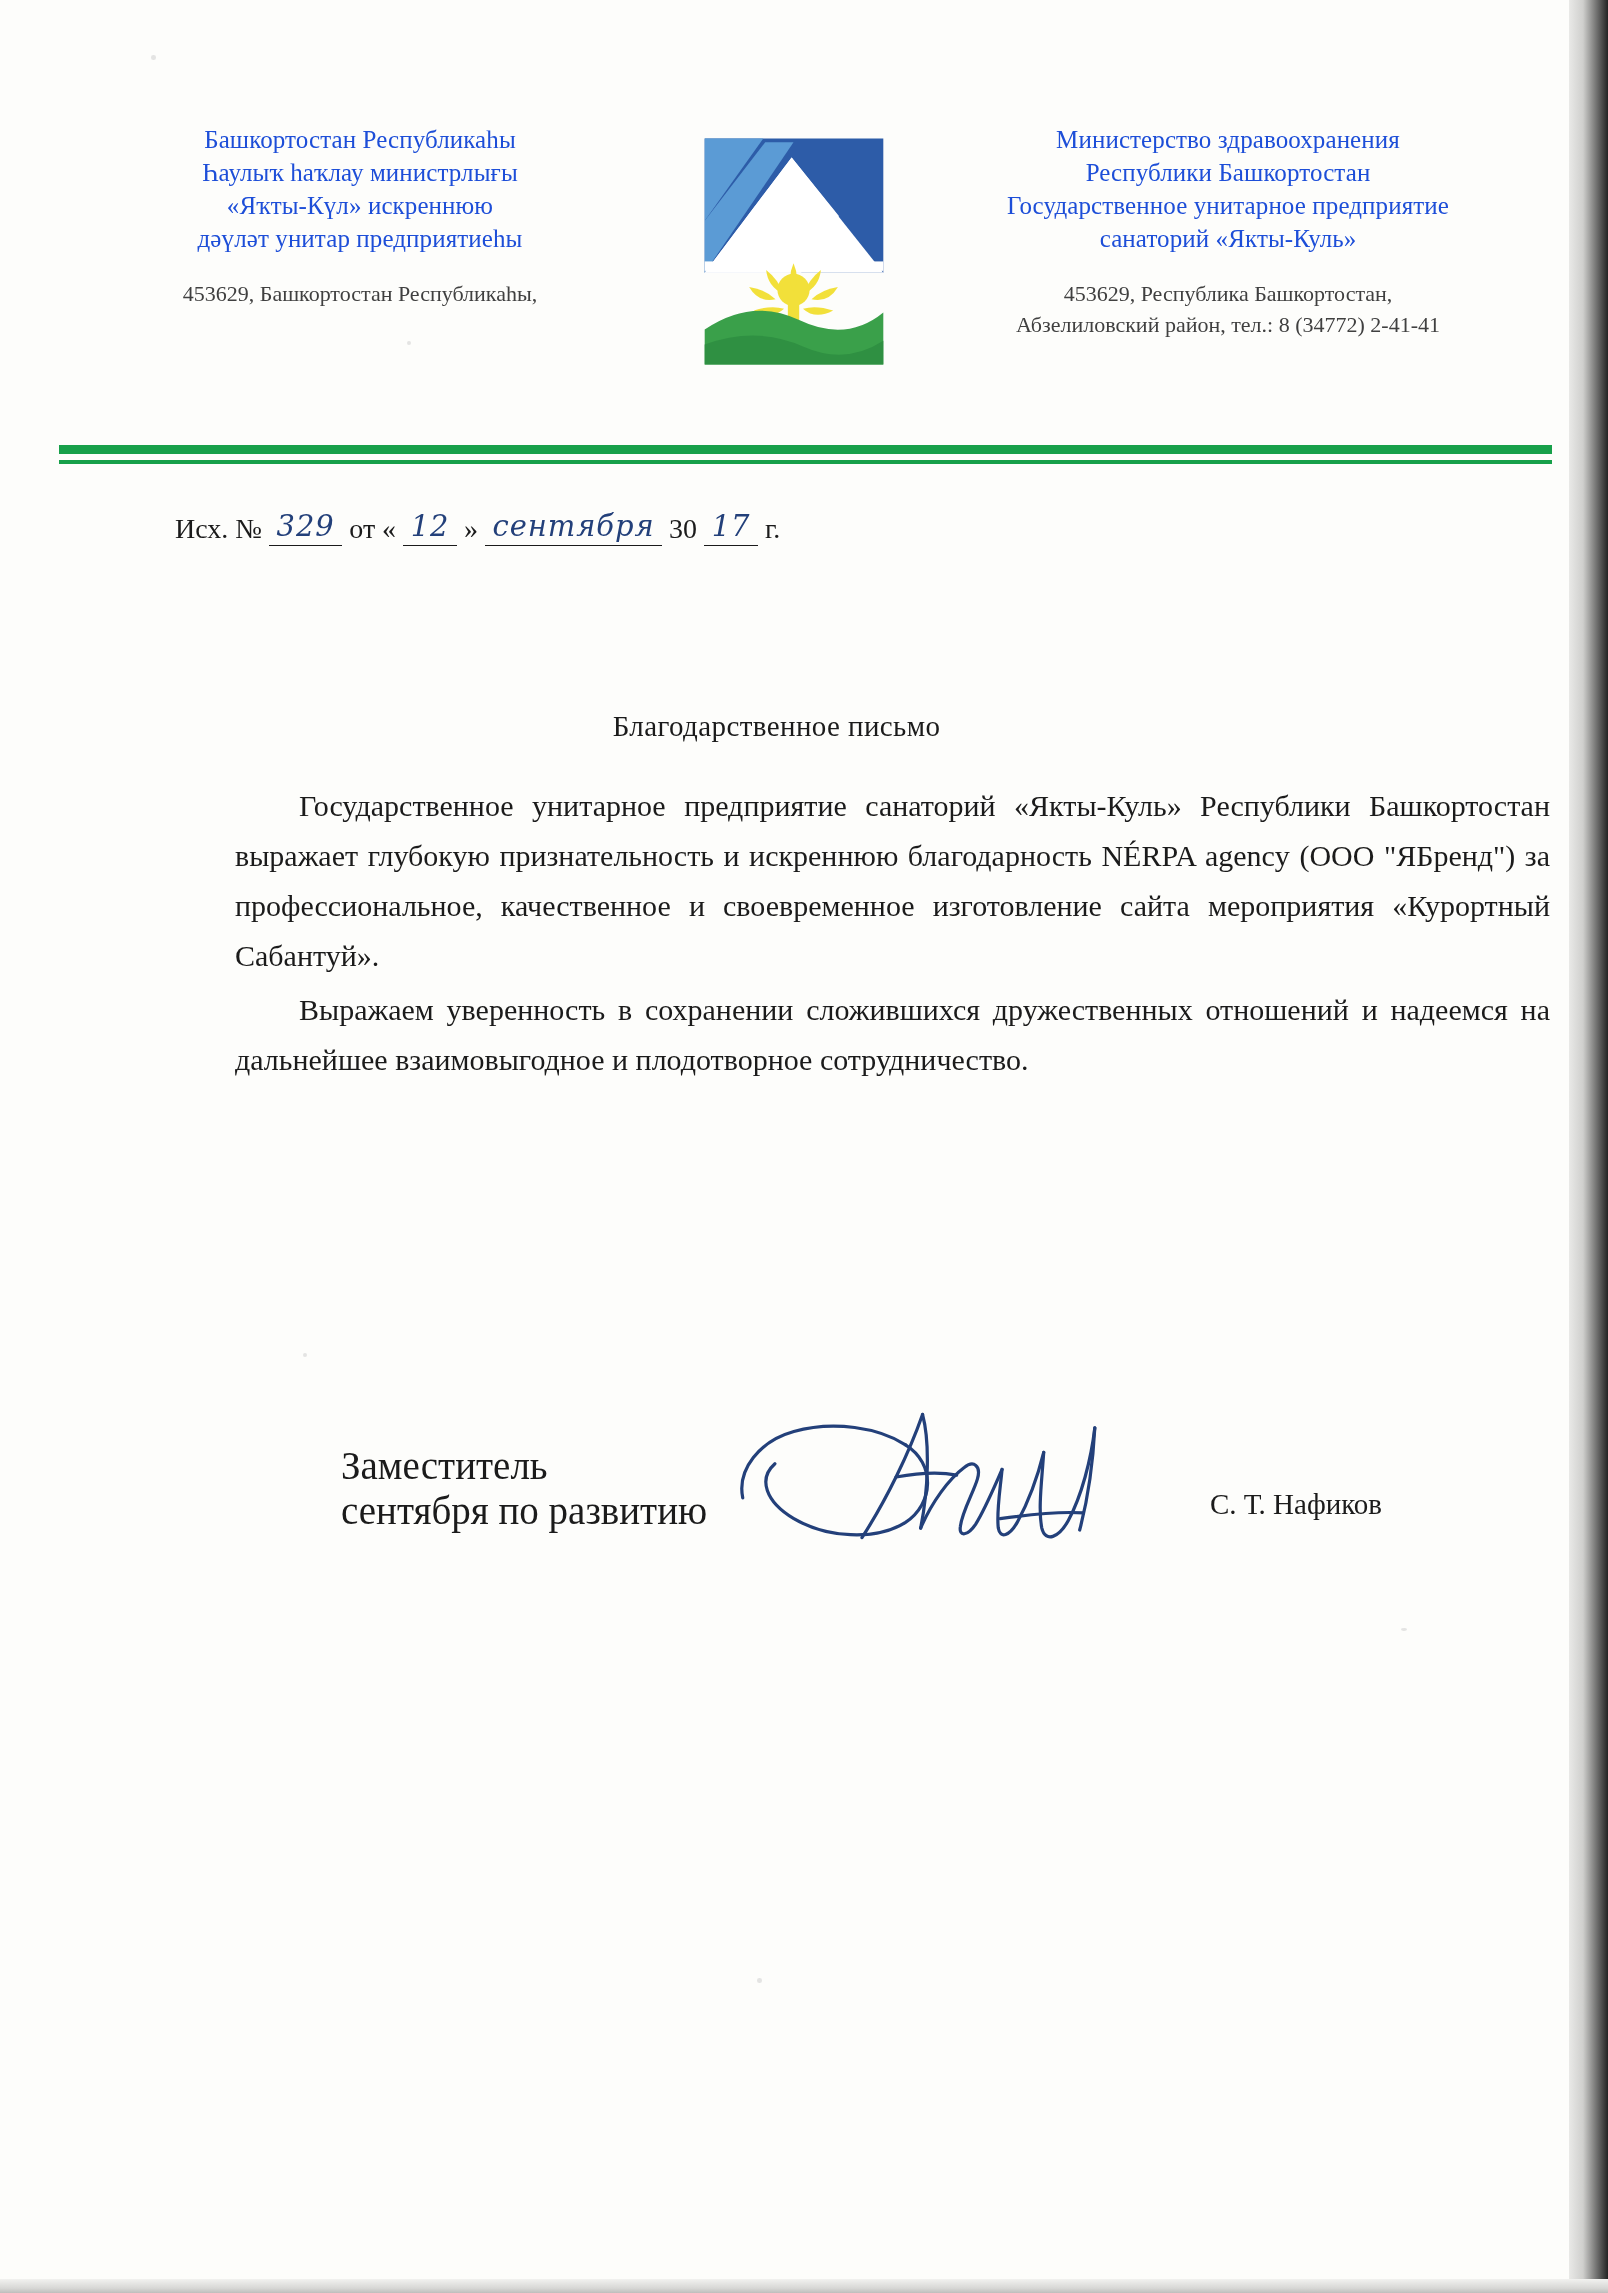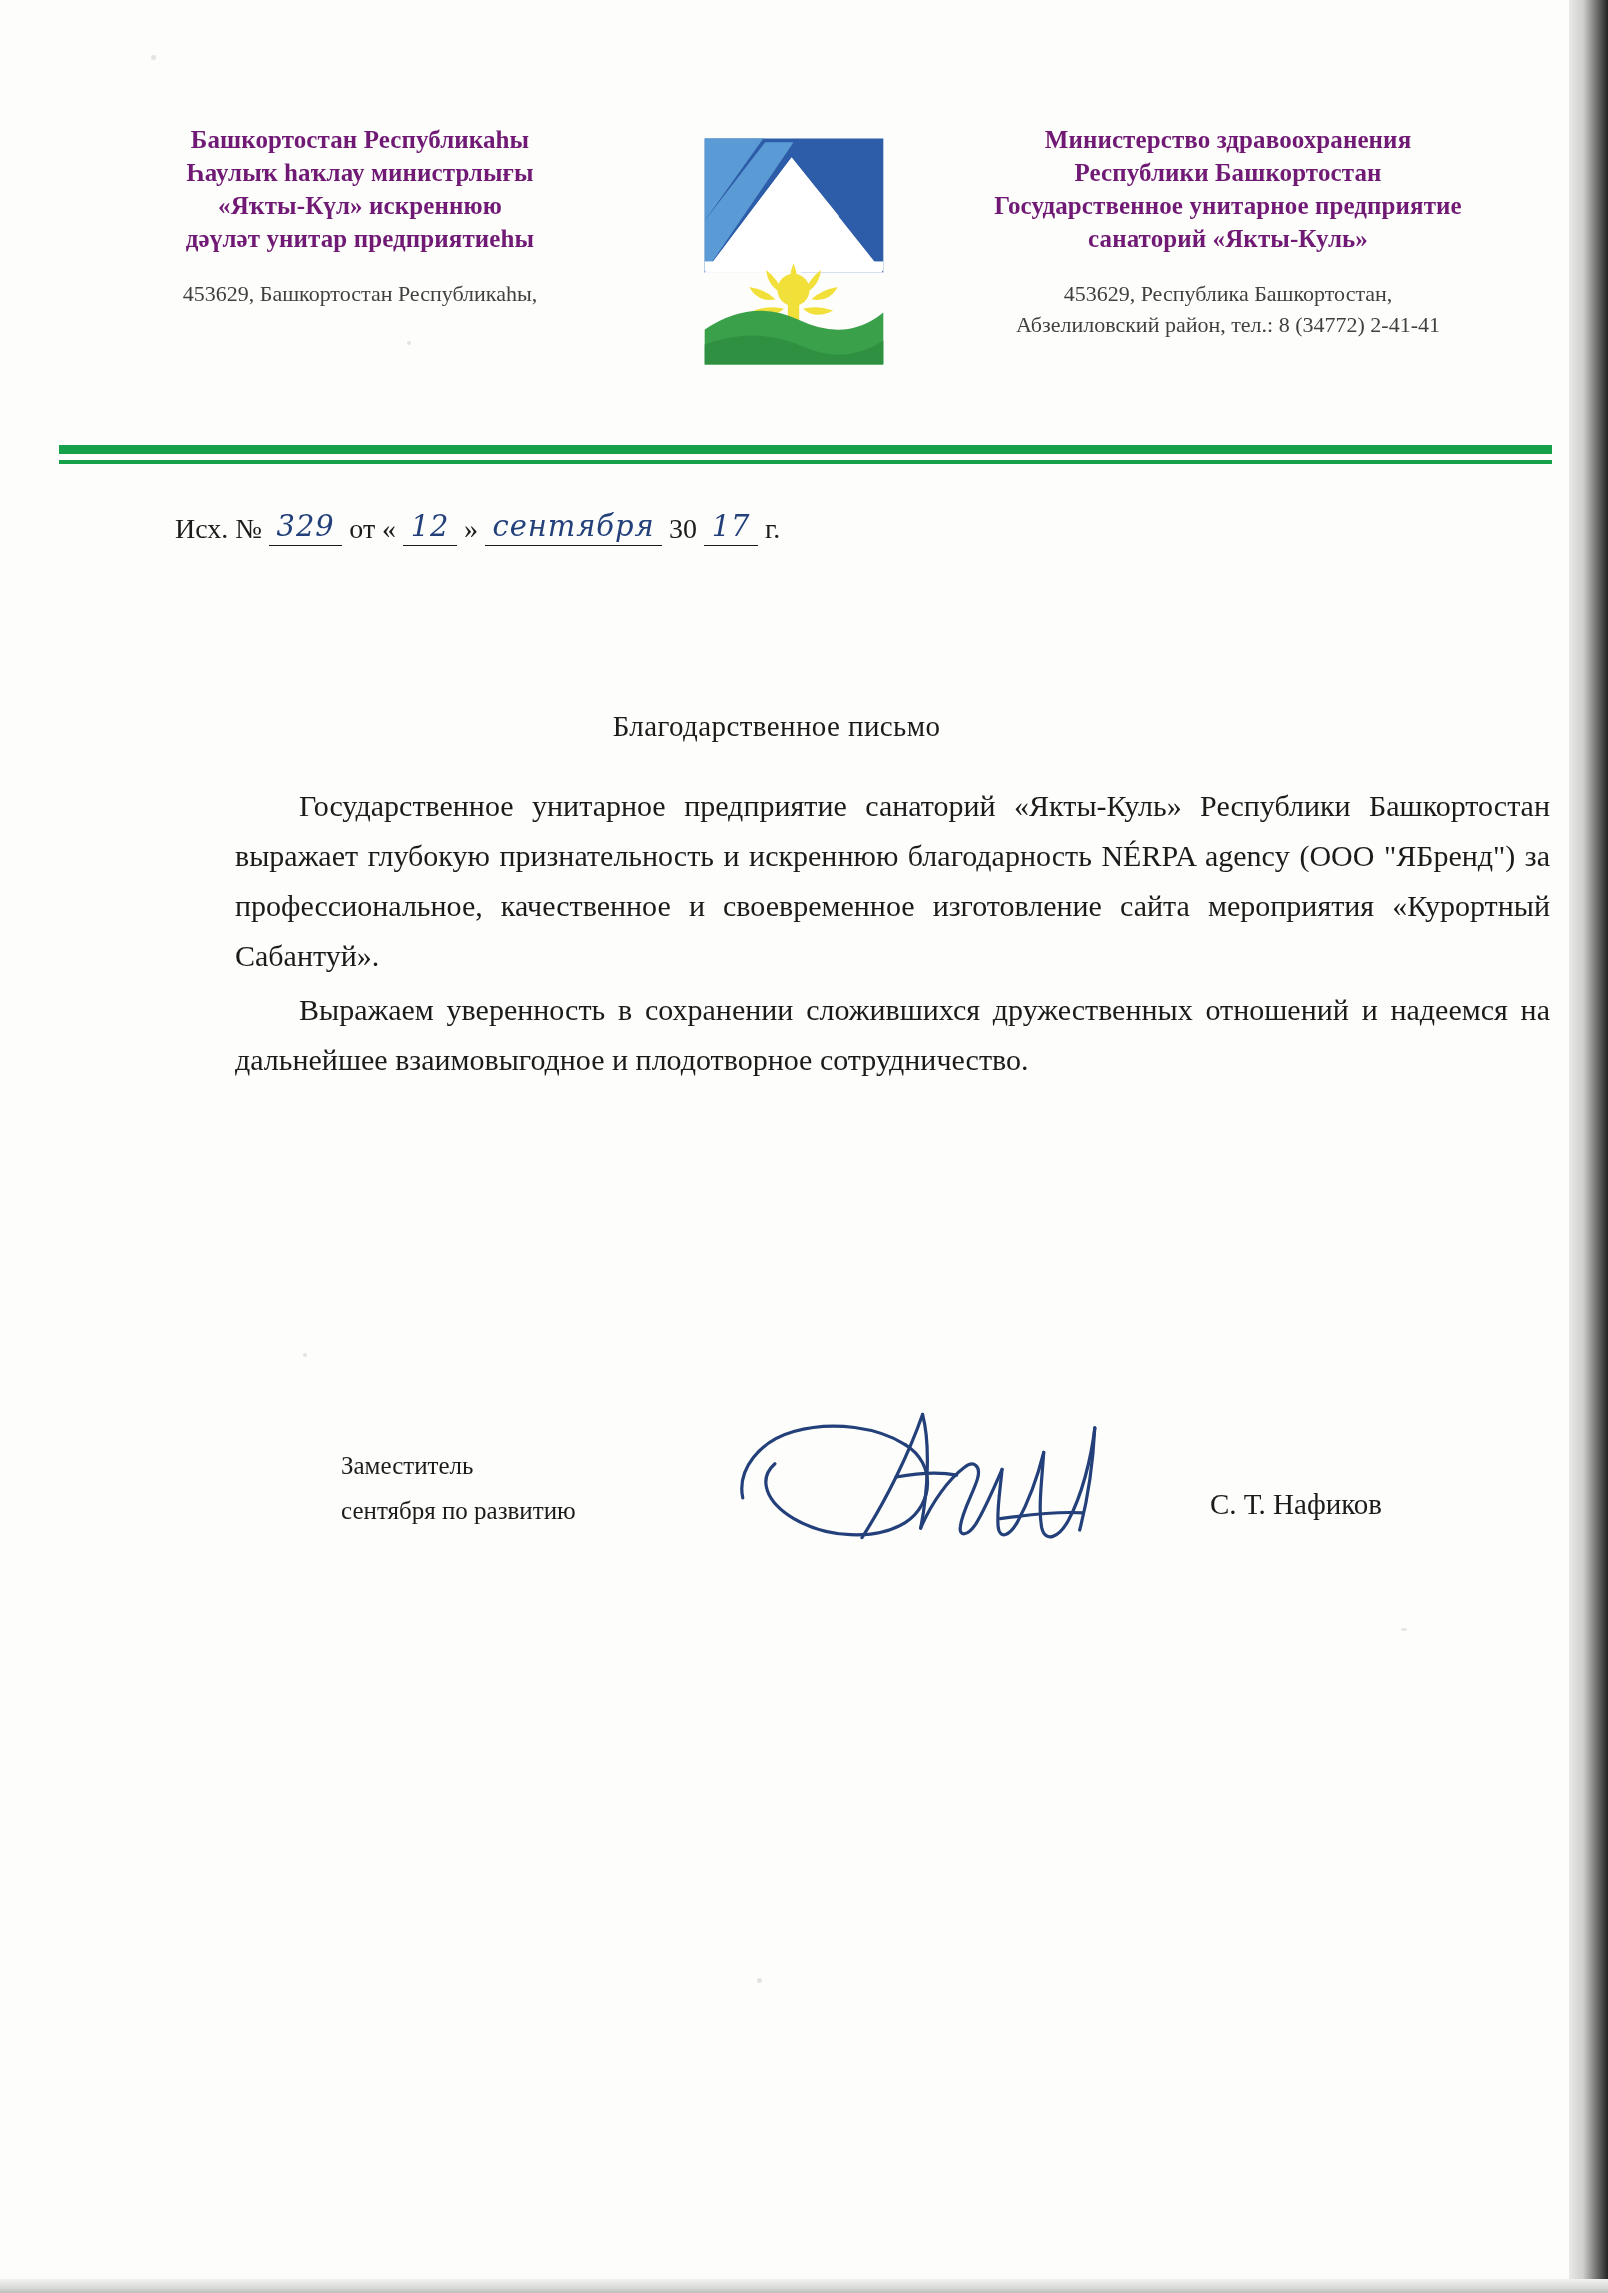--- a/index.html
+++ b/index.html
@@ -56,25 +56,25 @@
     box-sizing: border-box;
   }
   .lh-block {
     width: 568px;
     text-align: center;
   }
   .lh-block.left { padding-left: 19px; }
   .lh-block.right { padding-right: 0px; }
   .lh-title {
     font-family: "Liberation Serif", serif;
-    font-weight: bold;
+    font-weight: normal;
     font-size: 25px;
     line-height: 33px;
     letter-spacing: 0.1px;
-    color: #701a75;
+    color: #1d4ed8;
   }
   .lh-title .line { display: block; white-space: nowrap; }
   .lh-address {
     margin-top: 23px;
     font-family: "Liberation Serif", serif;
     font-size: 22px;
     line-height: 31px;
     color: #404040;
   }
   .lh-address .line { display: block; }
@@ -161,21 +161,21 @@
     position: absolute;
     left: 341px;
     top: 1443px;
     width: 1041px;
     height: 161px;
   }
   .sign-role {
     position: absolute;
     left: 0;
     top: 0;
-    font-size: 25px;
+    font-size: 39px;
     line-height: 45px;
     white-space: nowrap;
     font-family: Liberation Serif, serif;
   }
   .sign-name {
     position: absolute;
     right: 0;
     top: 45px;
     font-size: 29px;
     white-space: nowrap;

